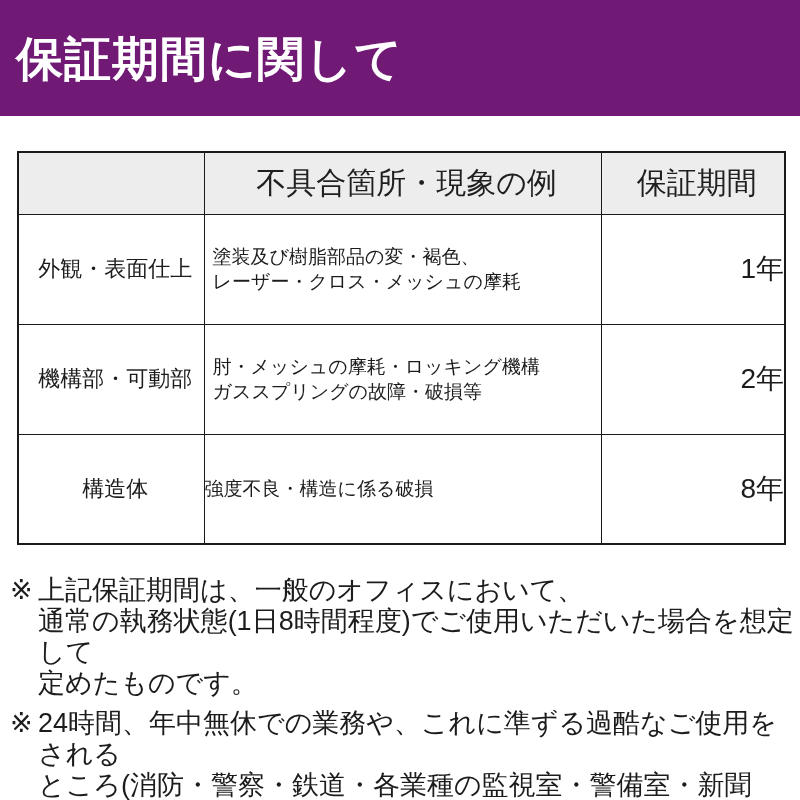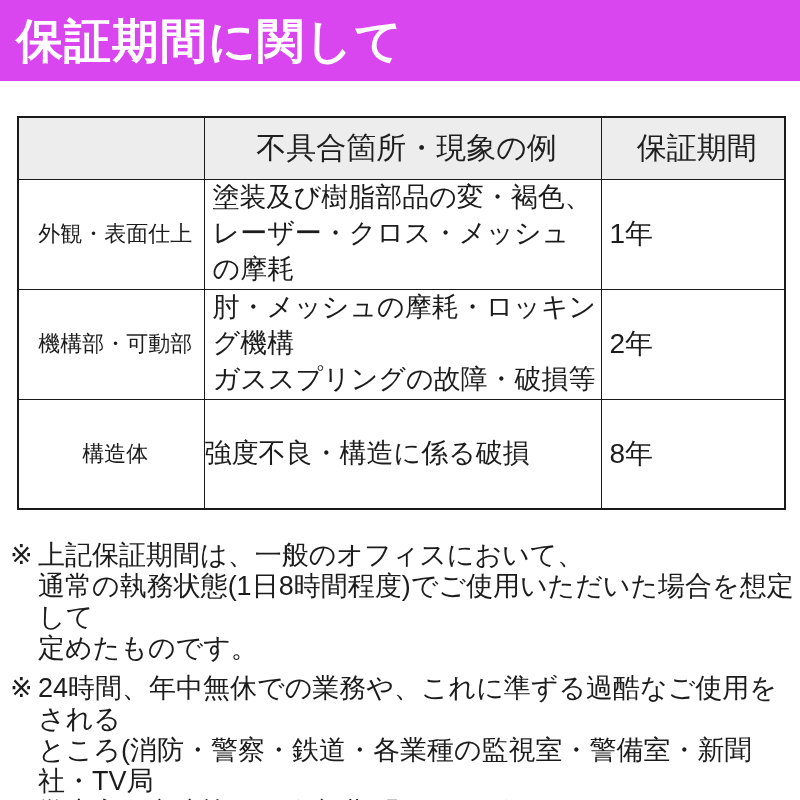--- a/index.html
+++ b/index.html
@@ -5,22 +5,22 @@
   * { margin: 0; padding: 0; box-sizing: border-box; }
   html, body {
     width: 800px; height: 800px;
     background: #ffffff;
     font-family: "Liberation Sans", "DejaVu Sans", sans-serif;
     color: #1c1c1c;
     overflow: hidden;
   }
   
   .titlebar {
-    width: 800px; height: 81px;
-    background: #d946ef;
+    width: 800px; height: 116px;
+    background: #701a75;
     display: flex; align-items: center;
     padding-left: 16px;
   }
   .titlebar .title {
     color: #ffffff;
     font-size: 47px;
     font-weight: 800;
     letter-spacing: 1px;
     line-height: 1;
   }
@@ -47,29 +47,29 @@
     font-weight: 500;
     text-align: center;
     color: #1f1f1f;
   }
   table.warranty td { height: 110px; background: #ffffff; }
   td.cat {
     text-align: center;
     font-size: 22px;
   }
   td.ex {
-    font-size: 27px;
+    font-size: 19px;
     line-height: 1.33;
     padding-left: 10px;
     padding-right: 4px;
     white-space: pre-line;
   }
   td.ex.center { text-align: left; padding-left: 0; padding-right: 0; }
   td.per {
-    text-align: left;
+    text-align: right;
     font-size: 28px;
   }
   
   .notes {
     margin: 30px 6px 0 10px;
   }
   .note {
     display: flex;
     align-items: flex-start;
     font-size: 27px;

